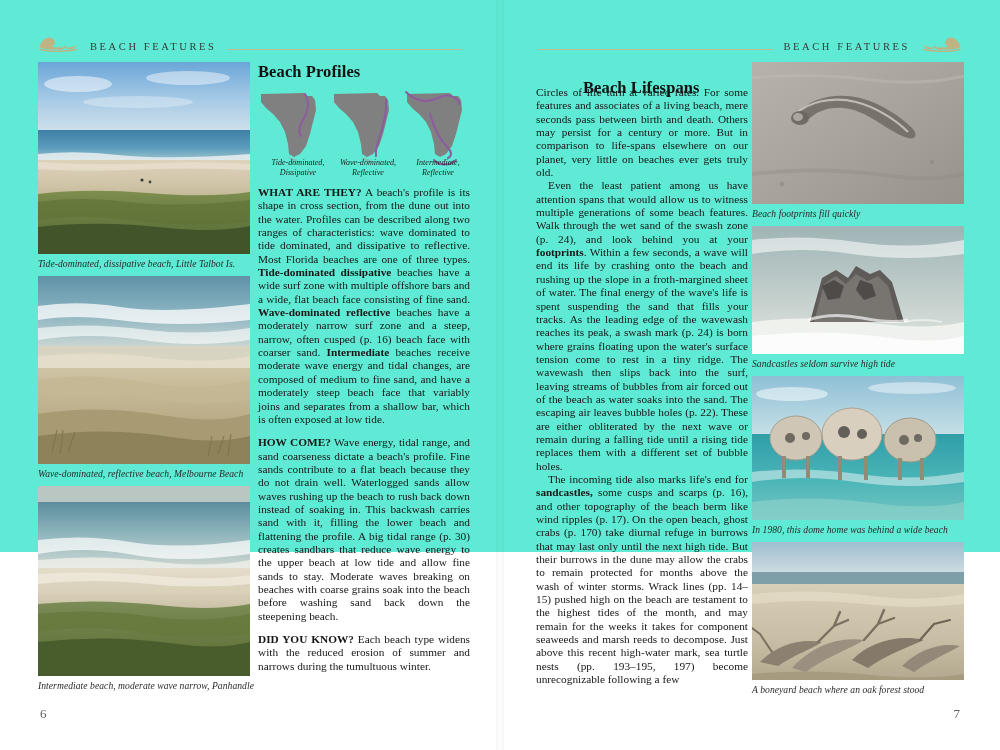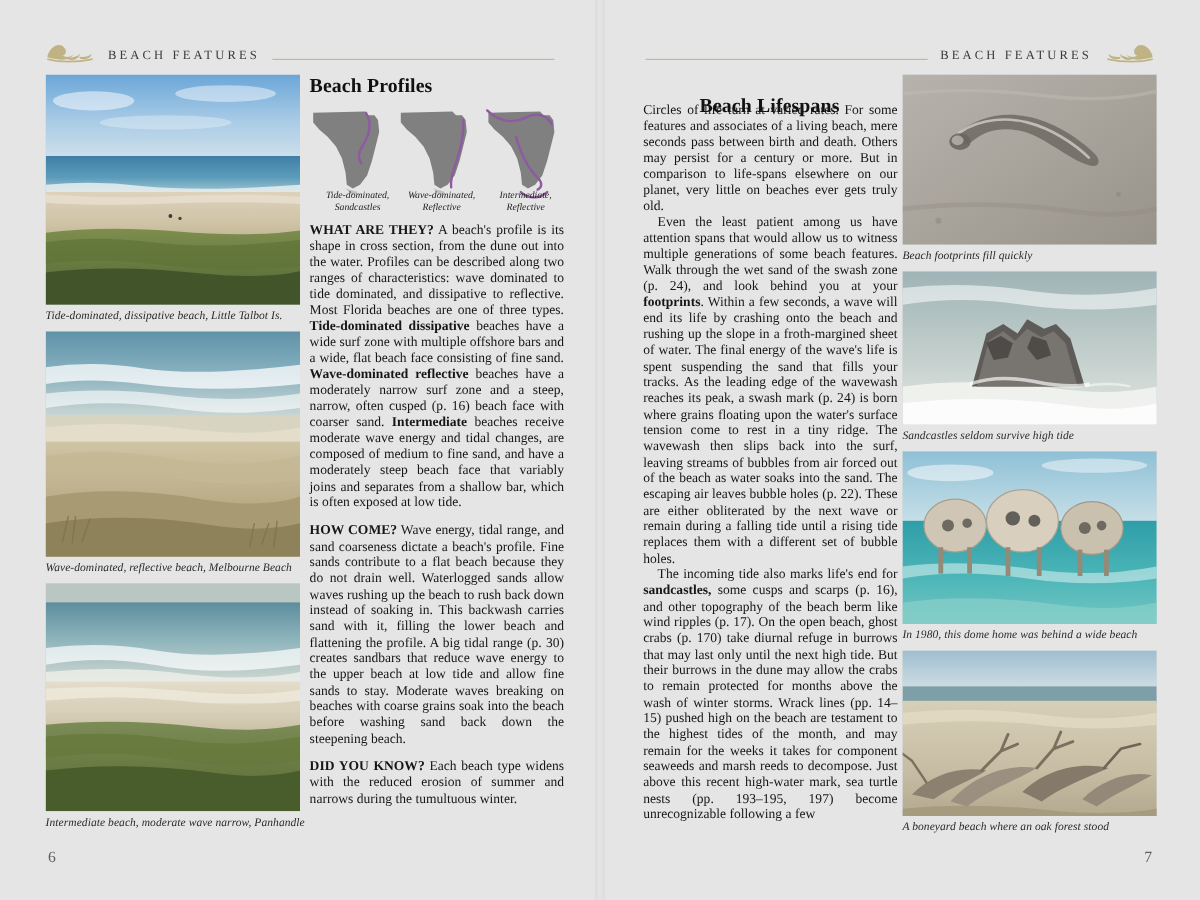--- a/index.html
+++ b/index.html
@@ -11,22 +11,22 @@
     width: 1000px;
     height: 750px;
     font-family: "Liberation Serif", serif;
     color: #1a1a1a;
     overflow: hidden;
   }
 
   .spread {
     position: relative;
     width: 1000px;
-    height: 750px;
-    background: #e5e5e5;
+    height: 552px;
+    background: #5eead4;
     display: flex;
   }
 
   .page {
     position: relative;
     width: 500px;
     height: 750px;
     box-sizing: border-box;
   }
 
@@ -287,21 +287,21 @@
       <svg width="66" height="86" viewBox="0 0 66 86">
         <path d="M3 10 L46 9 L49 12 L54 12 L57 16 L58 26 L55 38 L52 50 L48 62 L42 70 L36 73 L31 70 L30 60 L27 48 L22 38 L15 30 L8 24 L3 18 Z" fill="#808080"></path>
         <path d="M2 8 C10 16, 22 20, 34 14 C44 9, 52 12, 56 20" stroke="#8e5aa0" stroke-width="2" fill="none" stroke-linecap="round"></path>
         <path d="M26 30 C30 44, 36 56, 44 64 C48 68, 48 72, 44 74" stroke="#8e5aa0" stroke-width="2" fill="none" stroke-linecap="round"></path>
         <path d="M30 76 C36 82, 46 82, 52 76" stroke="#8e5aa0" stroke-width="2" fill="none" stroke-linecap="round"></path>
       </svg>
     </div>
     <div class="fl-labels">
       <div class="fl-label">
         <span>Tide-dominated,</span><br>
-        <span>Sandcastles</span>
+        <span>Dissipative</span>
       </div>
       <div class="fl-label">
         <span>Wave-dominated,</span><br>
         <span>Reflective</span>
       </div>
       <div class="fl-label">
         <span>Intermediate,</span><br>
         <span>Reflective</span>
       </div>
     </div>

